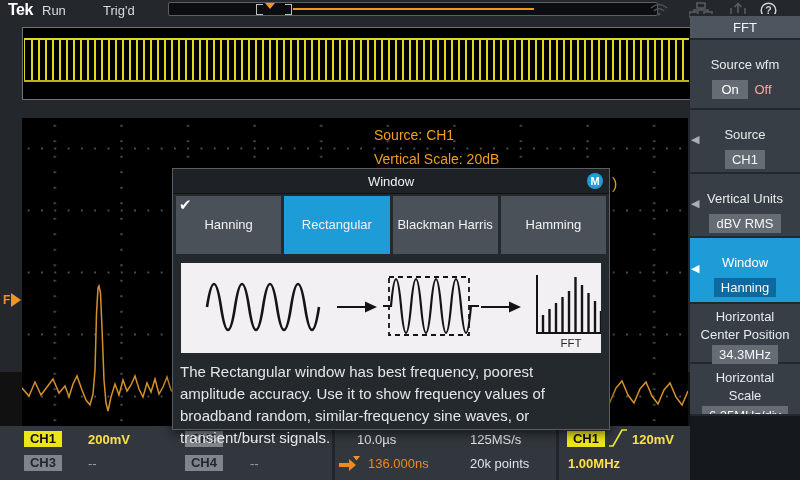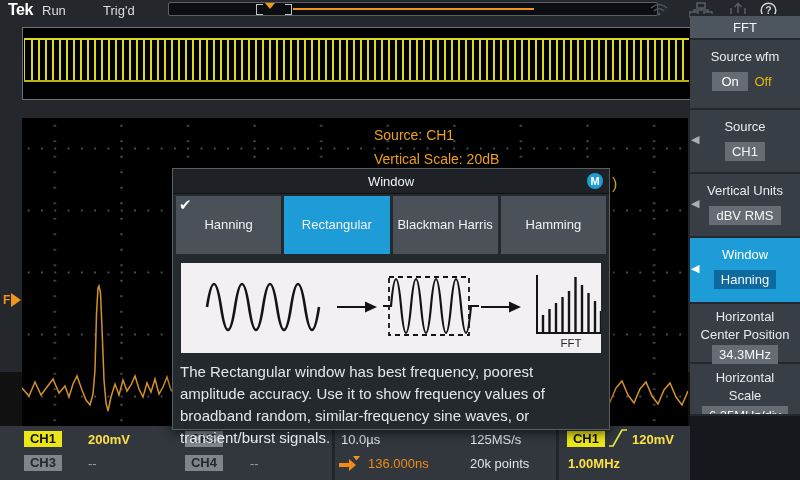--- a/index.html
+++ b/index.html
@@ -42,28 +42,28 @@
     border-bottom:7px solid transparent;border-left:10px solid #f0961e;vertical-align:-3px;margin-left:1px;}
   .ann{position:absolute;color:#f0a01e;font-size:14px;}
   .clip-paren{position:absolute;left:612px;top:175px;color:#e8b018;font-size:16px;}
 
   
   .sidebar{position:absolute;left:690px;top:14px;width:110px;height:466px;background:#24282d;z-index:9;}
   .sb-head{position:absolute;left:0;top:2px;width:110px;height:22px;background:#4d565e;color:#f2f4f5;
            display:flex;align-items:center;justify-content:center;font-size:13px;}
   .sb-sec{position:absolute;left:0;width:110px;background:#373e45;color:#e8ebed;text-align:center;}
   .sb-sec.blue{background:#1e9cd7;color:#fff;}
-  .sb-label{padding-top:8px;font-size:13px;line-height:18px;}
+  .sb-label{padding-top:16px;font-size:13px;line-height:18px;}
   .sb-val{display:inline-block;margin-top:6px;padding:2px 7px;background:#666c73;color:#f4f6f7;font-size:13px;}
   .blue .sb-val{background:#0e6a9e;}
   .sb-arrow{position:absolute;left:1px;top:50%;margin-top:-8px;font-size:11px;color:#aab0b5;}
   .blue .sb-arrow{color:#fff;}
   .toggle{display:flex;justify-content:space-around;margin-top:6px;padding:0 22px;}
   .tg-on{background:#666c73;padding:2px 9px;color:#fff;}
-  .tg-off{padding:2px 6px;color:#eab308;}
+  .tg-off{padding:2px 6px;color:#fca5a5;}
   .sb-empty{position:absolute;left:0;top:400px;width:110px;height:64px;background:#15181c;border-top:2px solid #24282d;}
 
   
   .statusbar{position:absolute;left:0;top:426px;width:690px;height:54px;background:#31373d;z-index:5;}
   .sb-div{position:absolute;top:0;width:3px;height:54px;background:#22262a;}
   .badge{position:absolute;width:38px;height:16px;font-size:13px;font-weight:bold;text-align:center;
          line-height:16px;}
   .badge.yel{background:#ece619;color:#111;}
   .badge.gry{background:#7f858b;color:#24282d;}
   .sv{position:absolute;font-size:13px;}
@@ -161,21 +161,21 @@
 
     <div class="badge yel" style="left:24px;top:5px">CH1</div>
     <div class="sv yel-t" style="left:88px;top:6px">200mV</div>
     <div class="badge gry" style="left:185px;top:5px">CH2</div>
     <div class="sv dim-t" style="left:250px;top:6px">--</div>
     <div class="badge gry" style="left:24px;top:29px">CH3</div>
     <div class="sv dim-t" style="left:88px;top:30px">--</div>
     <div class="badge gry" style="left:185px;top:29px">CH4</div>
     <div class="sv dim-t" style="left:250px;top:30px">--</div>
 
-    <div class="sv wht-t" style="left:341px;top:6px">10.0µs</div>
+    <div class="sv wht-t" style="left:357px;top:6px">10.0µs</div>
     <div class="sv wht-t" style="left:470px;top:6px">125MS/s</div>
     <div class="sv" style="left:338px;top:29px">
       <svg width="24" height="17" viewBox="0 0 24 17">
         <polygon points="15,1 22,1 18.5,5.5" fill="#f0961e"></polygon>
         <polygon points="1,8 11,8 11,4 18,10 11,16 11,12 1,12" fill="#f08a18"></polygon>
       </svg>
     </div>
     <div class="sv org-t" style="left:368px;top:30px">136.000ns</div>
     <div class="sv wht-t" style="left:470px;top:30px">20k points</div>
 

